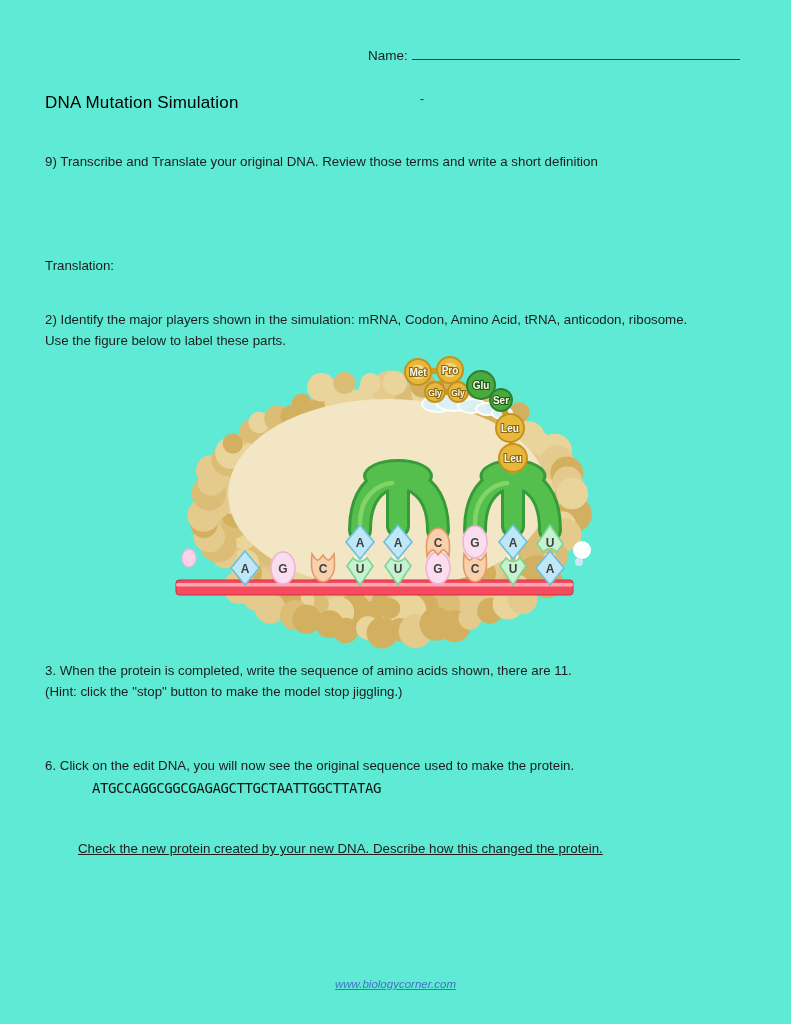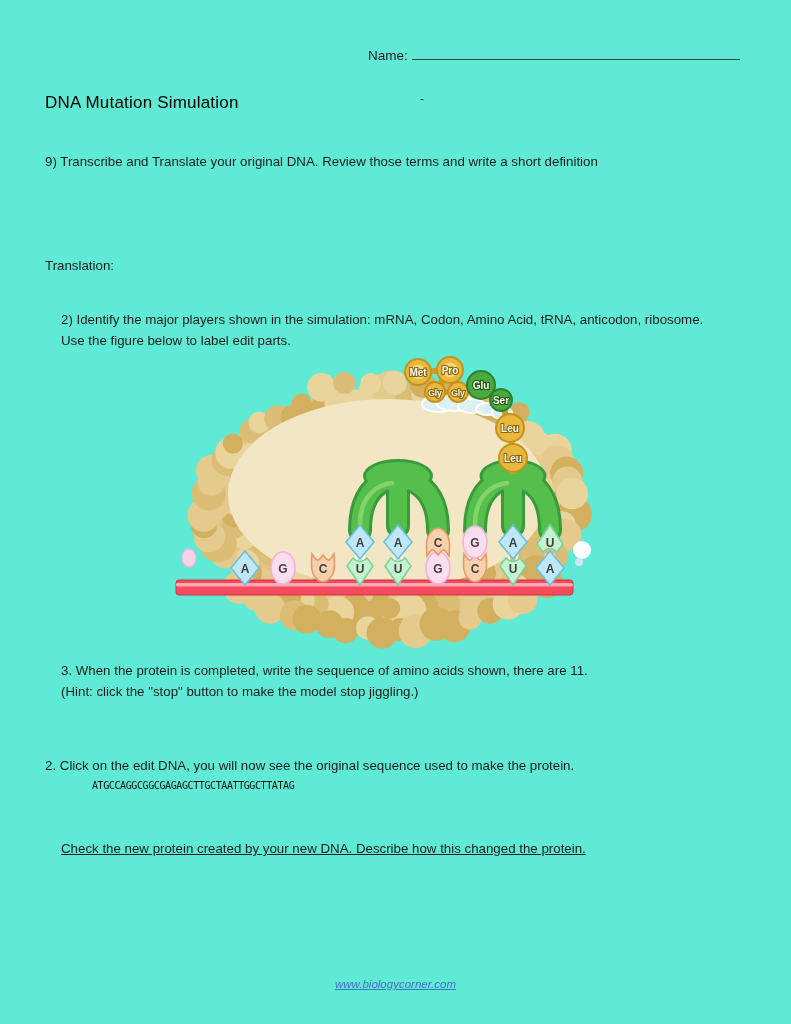--- a/index.html
+++ b/index.html
@@ -18,24 +18,24 @@
   .title-dash{top:92px;left:420px;font-size:12px;color:#222;}
   .access-line{top:116px;left:48px;font-size:12.5px;}
   .access-line a{color:#1155cc;text-decoration:underline;}
   .body-text{font-size:13.3px;line-height:21px;left:45px;width:706px;}
   .q1{top:151px;}
   .transcription{top:196px;}
   .translation{top:247px;margin-top:8px;}
   .q2{top:309px;}
   .q3{top:660px;}
   .q4{top:755px;}
-  .dna-seq{top:780px;left:92px;font-family:"DejaVu Sans Mono", monospace;font-size:10px;letter-spacing:-0.4px;color:#111;}
+  .dna-seq{top:780px;left:92px;font-family:"DejaVu Sans Mono", monospace;font-size:14px;letter-spacing:-0.4px;color:#111;}
   .q5{top:838px;}
   .q5-indent{display:block;margin-left:33px;text-decoration:underline;}
-  .two-line span{display:block;margin-left:16px;}
+  .two-line span{display:block;}
   .figure-wrap{top:352px;left:188px;width:412px;height:290px;}
   .figure-wrap svg{overflow:visible;display:block;}
   .footer{top:978px;left:0;width:791px;text-align:center;font-size:11.5px;}
   .footer a{color:#4472c4;font-style:italic;text-decoration:underline;margin-top:24px;}
 </style>
 </head>
 <body>
 
 <div class="page">
 
@@ -45,21 +45,21 @@
 
   <div class="abs doc-title">DNA Mutation Simulation</div>
   <div class="abs title-dash">-</div>
 
 
   <div class="abs body-text q1">9) Transcribe and Translate your original DNA. Review those terms and write a short definition</div>
   <div class="abs body-text translation">Translation:</div>
 
   <div class="abs body-text q2 two-line">
     <span>2) Identify the major players shown in the simulation: mRNA, Codon, Amino Acid, tRNA, anticodon, ribosome.</span>
-    <span>Use the figure below to label edit parts.</span>
+    <span>Use the figure below to label these parts.</span>
   </div>
 
   <div class="abs figure-wrap" id="figure">
       <svg viewBox="0 0 412 290" width="412" height="290">
         <g>
           <ellipse cx="202" cy="152" rx="190" ry="116" fill="#e0c37e"></ellipse>
           <circle cx="354.6210195639269" cy="148" r="14.8065646378354" fill="#d3b05f"></circle>
           <circle cx="355.5401585726014" cy="159.9365301371382" r="10.803044546769486" fill="#dcbd75"></circle>
           <circle cx="346.94403749798016" cy="173.18273811278593" r="9.43209060348202" fill="#e4ca8c"></circle>
           <circle cx="343.998687107108" cy="185.66752221146524" r="14.581008679038383" fill="#dcbd75"></circle>
@@ -351,21 +351,21 @@
           </g>
         </g>
       </svg>
     </div>
 
   <div class="abs body-text q3 two-line">
     <span>3. When the protein is completed, write the sequence of amino acids shown, there are 11.</span>
     <span>(Hint: click the "stop" button to make the model stop jiggling.)</span>
   </div>
 
-  <div class="abs body-text q4">2. Click on the edit DNA, you will now see the original sequence used to make the protein.</div>
+  <div class="abs body-text q4">6. Click on the edit DNA, you will now see the original sequence used to make the protein.</div>
   <div class="abs dna-seq">ATGCCAGGCGGCGAGAGCTTGCTAATTGGCTTATAG</div>
 
   <div class="abs body-text q5 two-line">
     <span class="q5-indent">Check the new protein created by your new DNA. Describe how this changed the protein.</span>
   </div>
 
   <div class="abs footer">
     <a href="#">www.biologycorner.com</a>
   </div>
 

